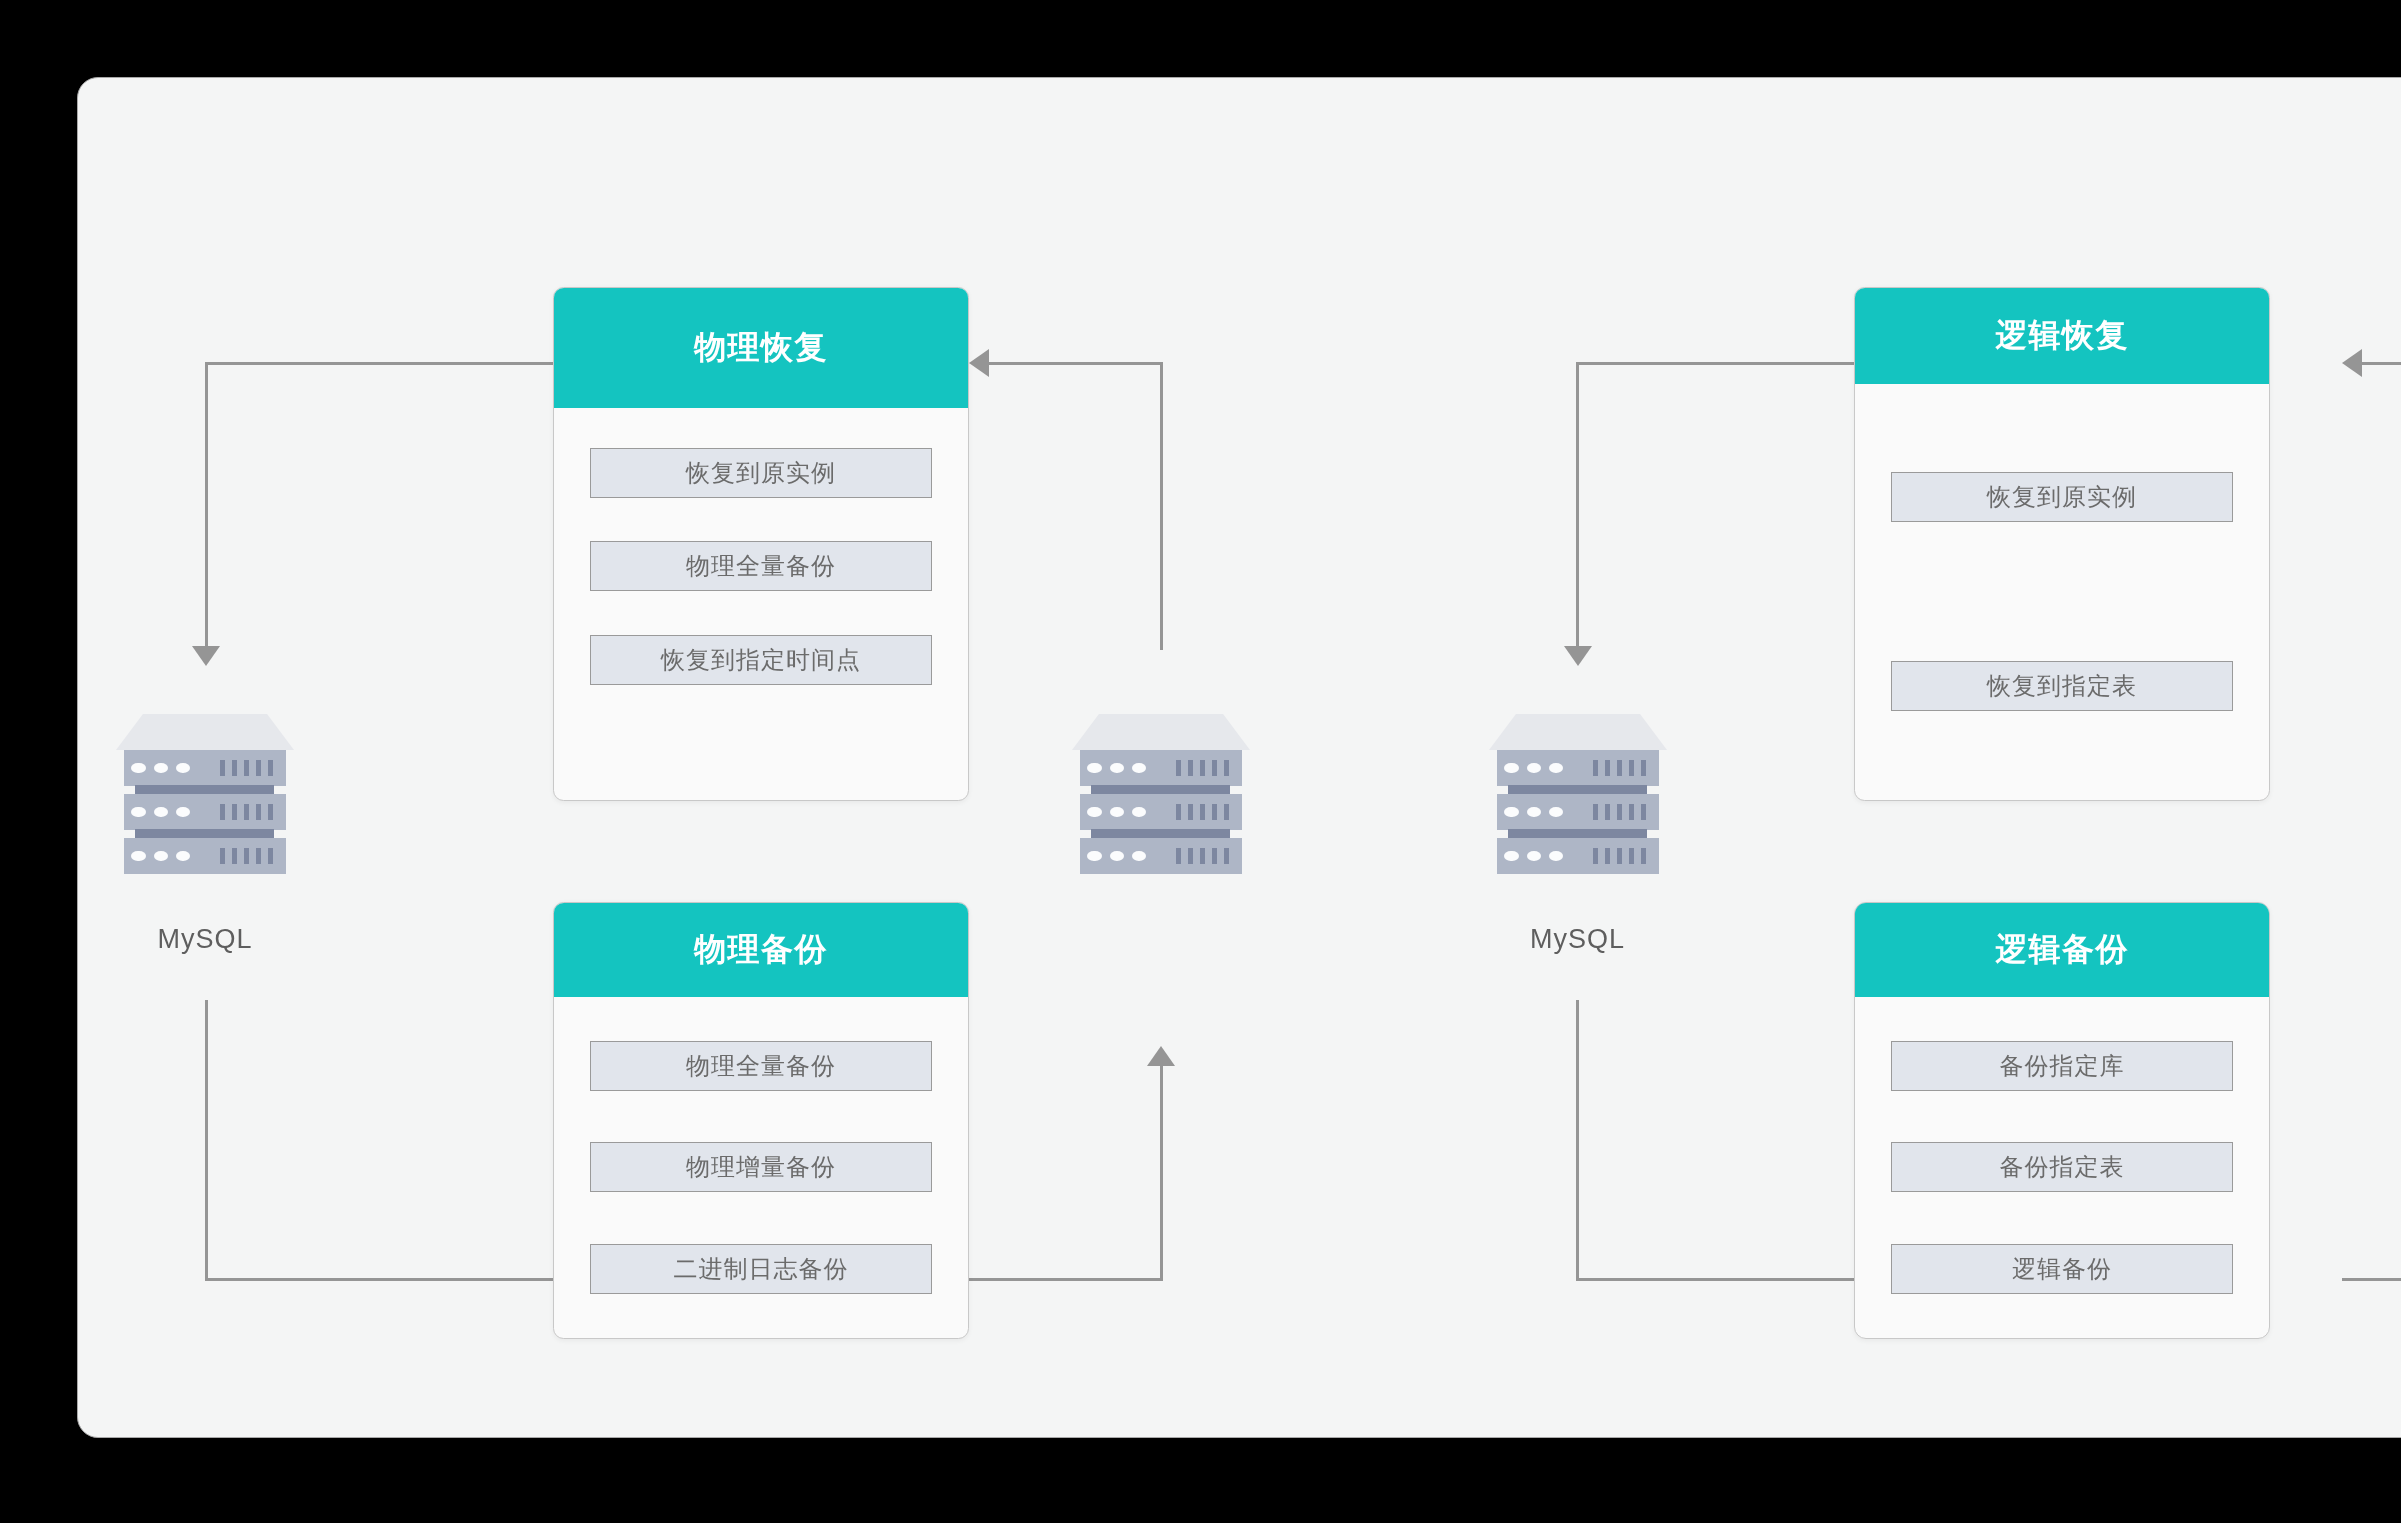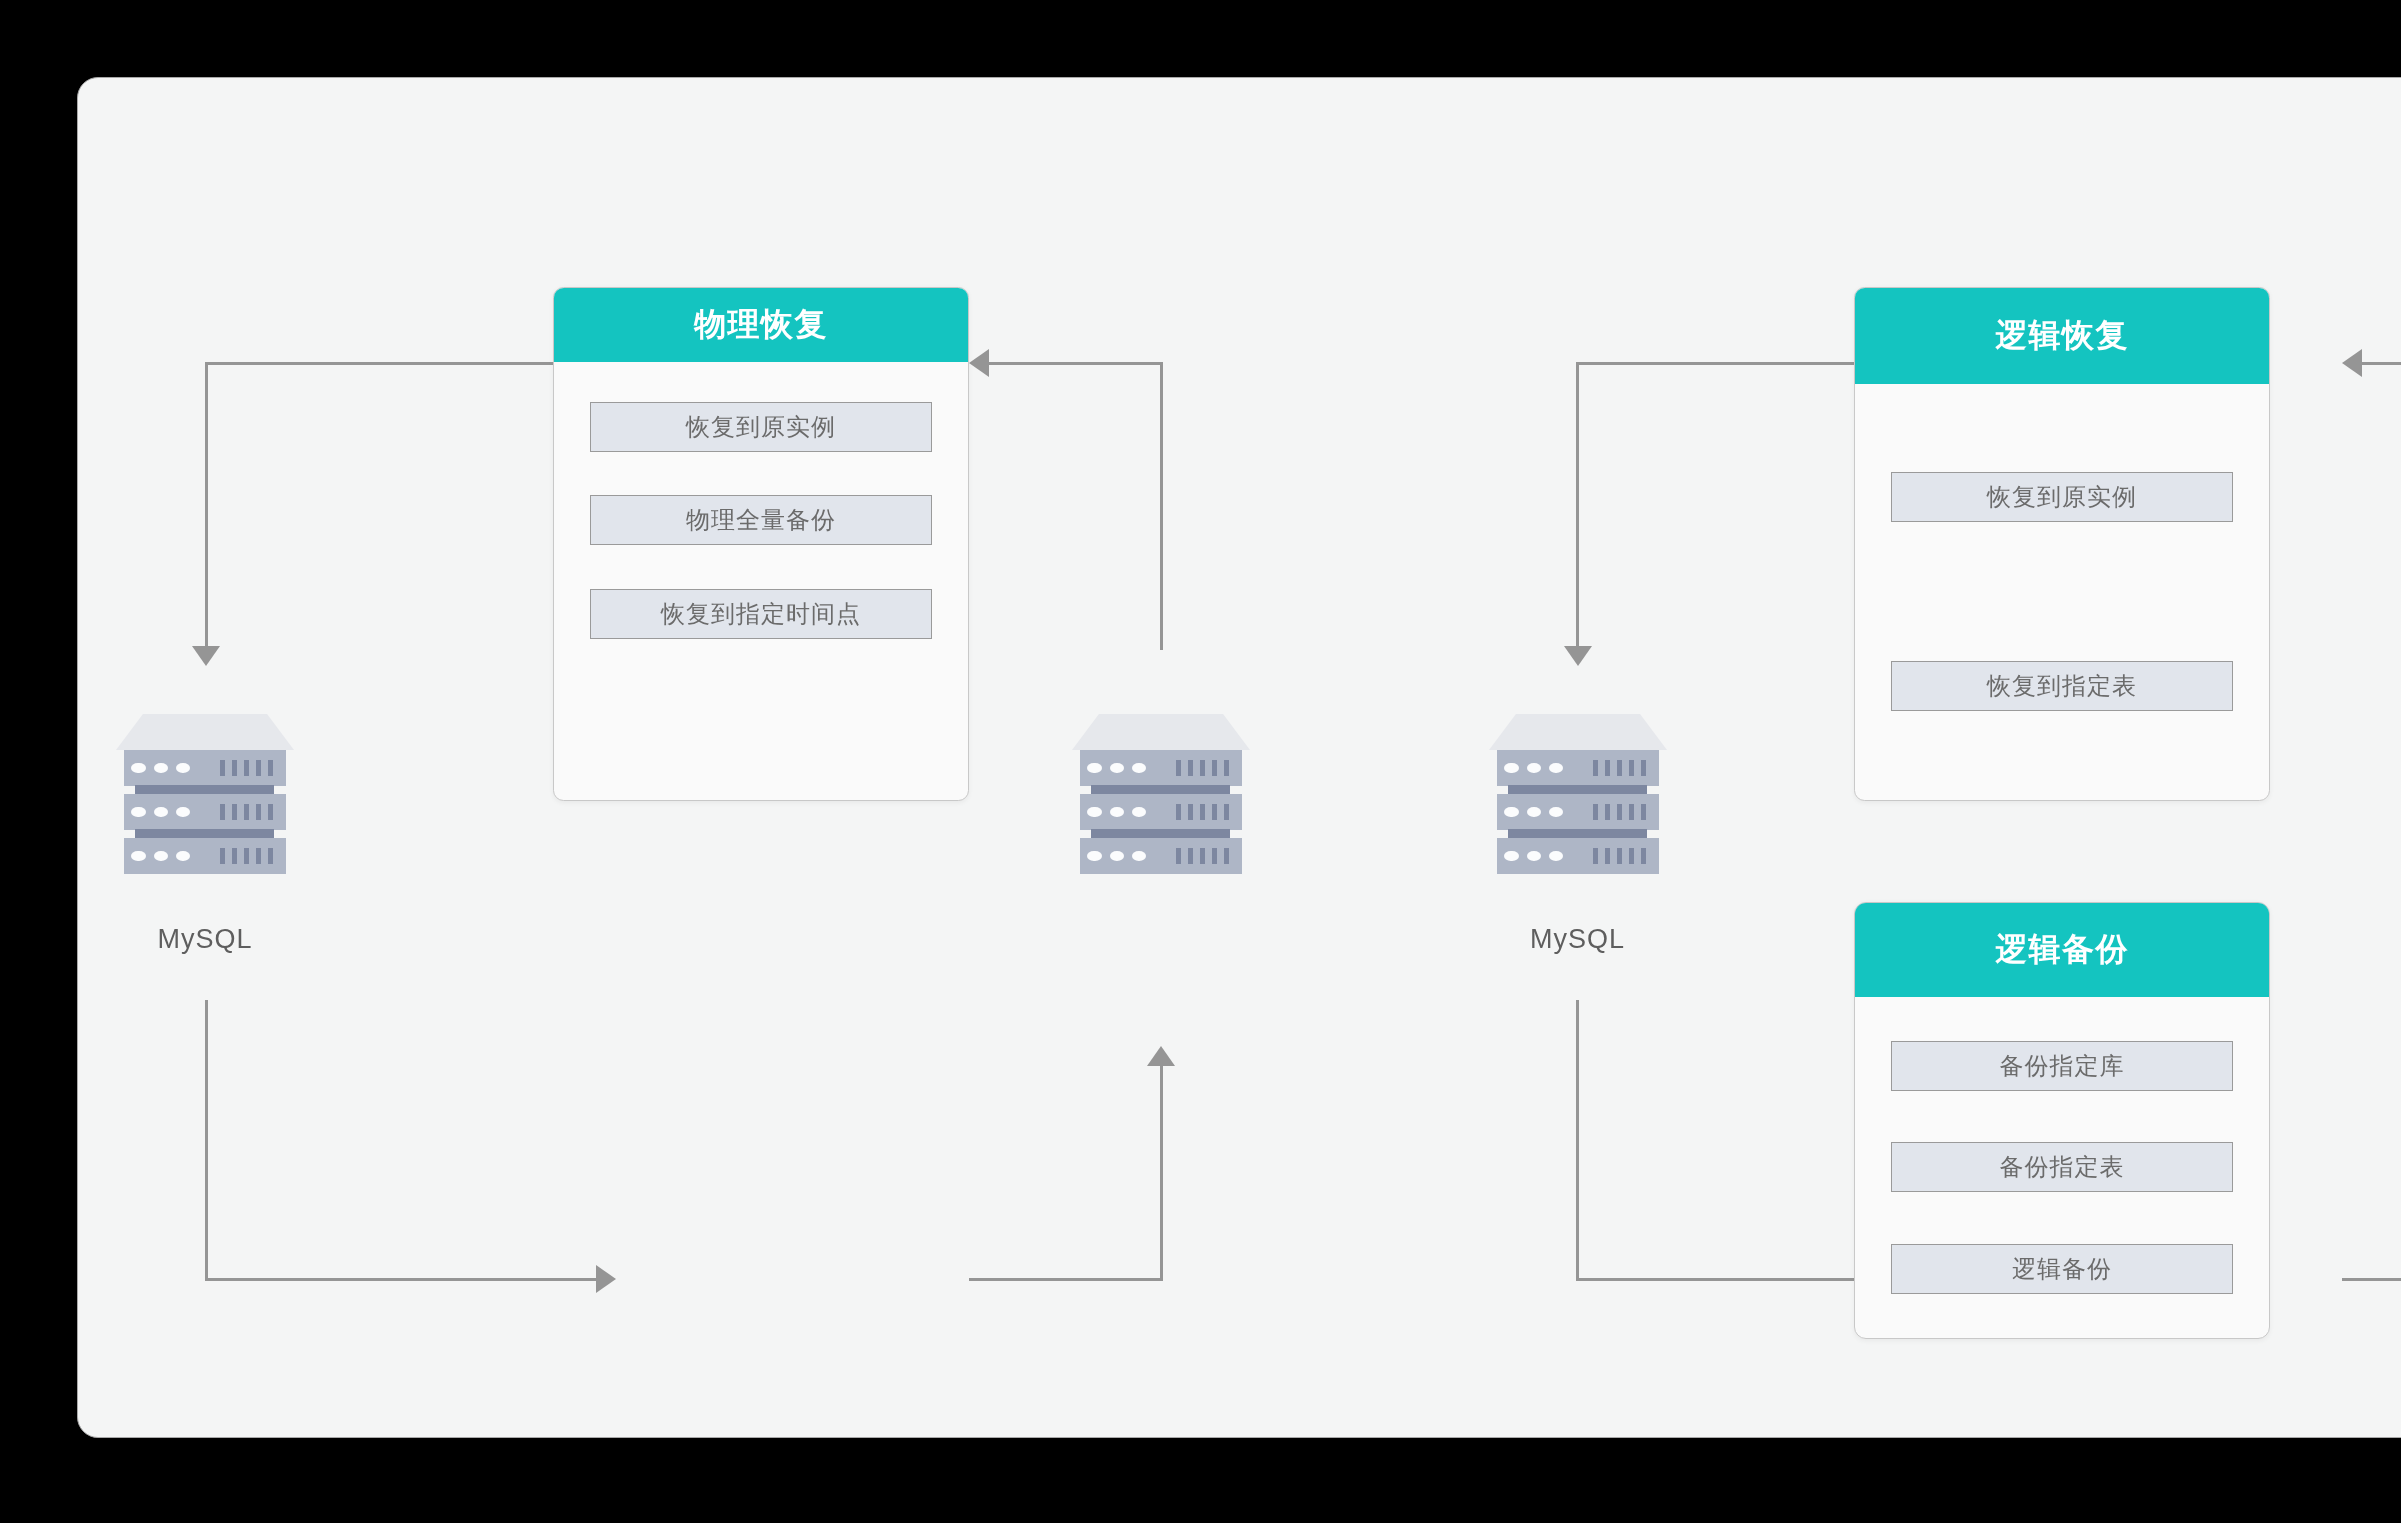--- a/index.html
+++ b/index.html
@@ -228,28 +228,36 @@
       <div class="srv-dot" style="left:52px;top:12.5px;"></div>
       <div class="srv-bar" style="left:96px;top:9.6px;"></div>
       <div class="srv-bar" style="left:108px;top:9.6px;"></div>
       <div class="srv-bar" style="left:120px;top:9.6px;"></div>
       <div class="srv-bar" style="left:132px;top:9.6px;"></div>
       <div class="srv-bar" style="left:144px;top:9.6px;"></div>
     </div>
   </div>
 
   <div class="card" style="left:475px; top:209px; width:416px; height:514px;">
-    <div class="card-header" style="height:74px;">物理恢复</div>
+    <div class="card-header" style="height:120px;">物理恢复</div>
     <div class="card-body" style="height:317px;">
       <div class="chip" style="width:342px;">恢复到原实例</div>
       <div class="chip" style="width:342px;">物理全量备份</div>
       <div class="chip" style="width:342px;">恢复到指定时间点</div>
     </div>
   </div>
 
+  <div class="card" style="left:475px; top:824px; width:416px; height:437px;">
+    <div class="card-header" style="height:94px;">物理备份</div>
+    <div class="card-body" style="height:341px;">
+      <div class="chip" style="width:342px;">物理全量备份</div>
+      <div class="chip" style="width:342px;">物理增量备份</div>
+      <div class="chip" style="width:342px;">二进制日志备份</div>
+    </div>
+  </div>
 
   <div class="line-h" style="left:1498px; top:284px; width:347px;"></div>
   <div class="line-v" style="left:1498px; top:284px; height:288px;"></div>
   <div class="arrow-down" style="left:1486px; top:568px;"></div>
 
   <div class="line-h" style="left:2284px; top:284px; width:174px;"></div>
   <div class="arrow-left" style="left:2264px; top:271px;"></div>
 
   <div class="line-v" style="left:1498px; top:922px; height:281px;"></div>
   <div class="line-h" style="left:1498px; top:1200px; width:336px;"></div>

